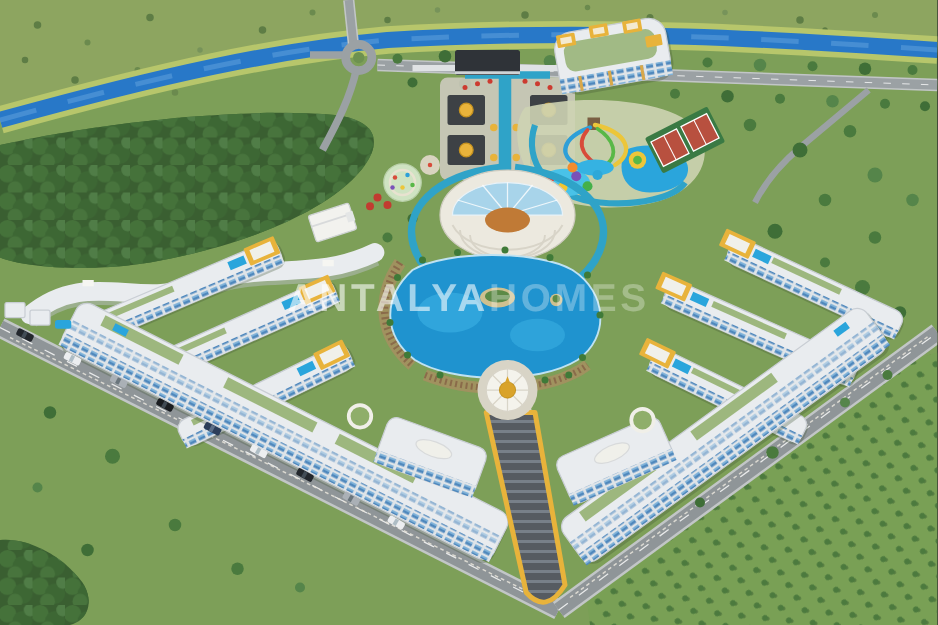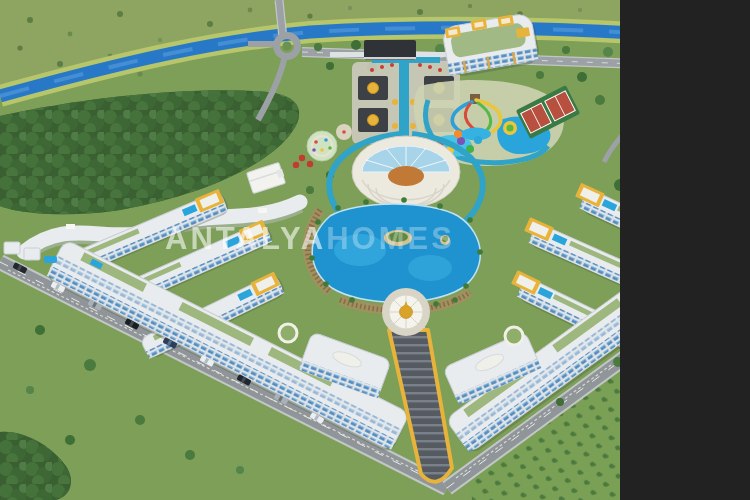--- a/index.html
+++ b/index.html
@@ -1,16 +1,16 @@
 <!DOCTYPE html>
 <html><head>
 <meta charset="utf-8">
 <style>
   html,body{margin:0;padding:0;background:#222;}
-  .stage{position:relative;width:620px;height:500px;overflow:hidden;background:#404040;
+  .stage{position:relative;width:750px;height:500px;overflow:hidden;background:#404040;
          font-family:"Liberation Sans",sans-serif;}
   .stage svg{display:block;}
   .watermark{position:absolute;top:223px;left:0;width:100%;text-align:center;
              font-weight:bold;font-size:31px;letter-spacing:3px;line-height:1;
              pointer-events:none;white-space:nowrap;}
   .wm1{color:rgba(255,255,255,0.58);}
   .wm2{color:rgba(255,255,255,0.30);}
 </style>
 </head>
 <body>

